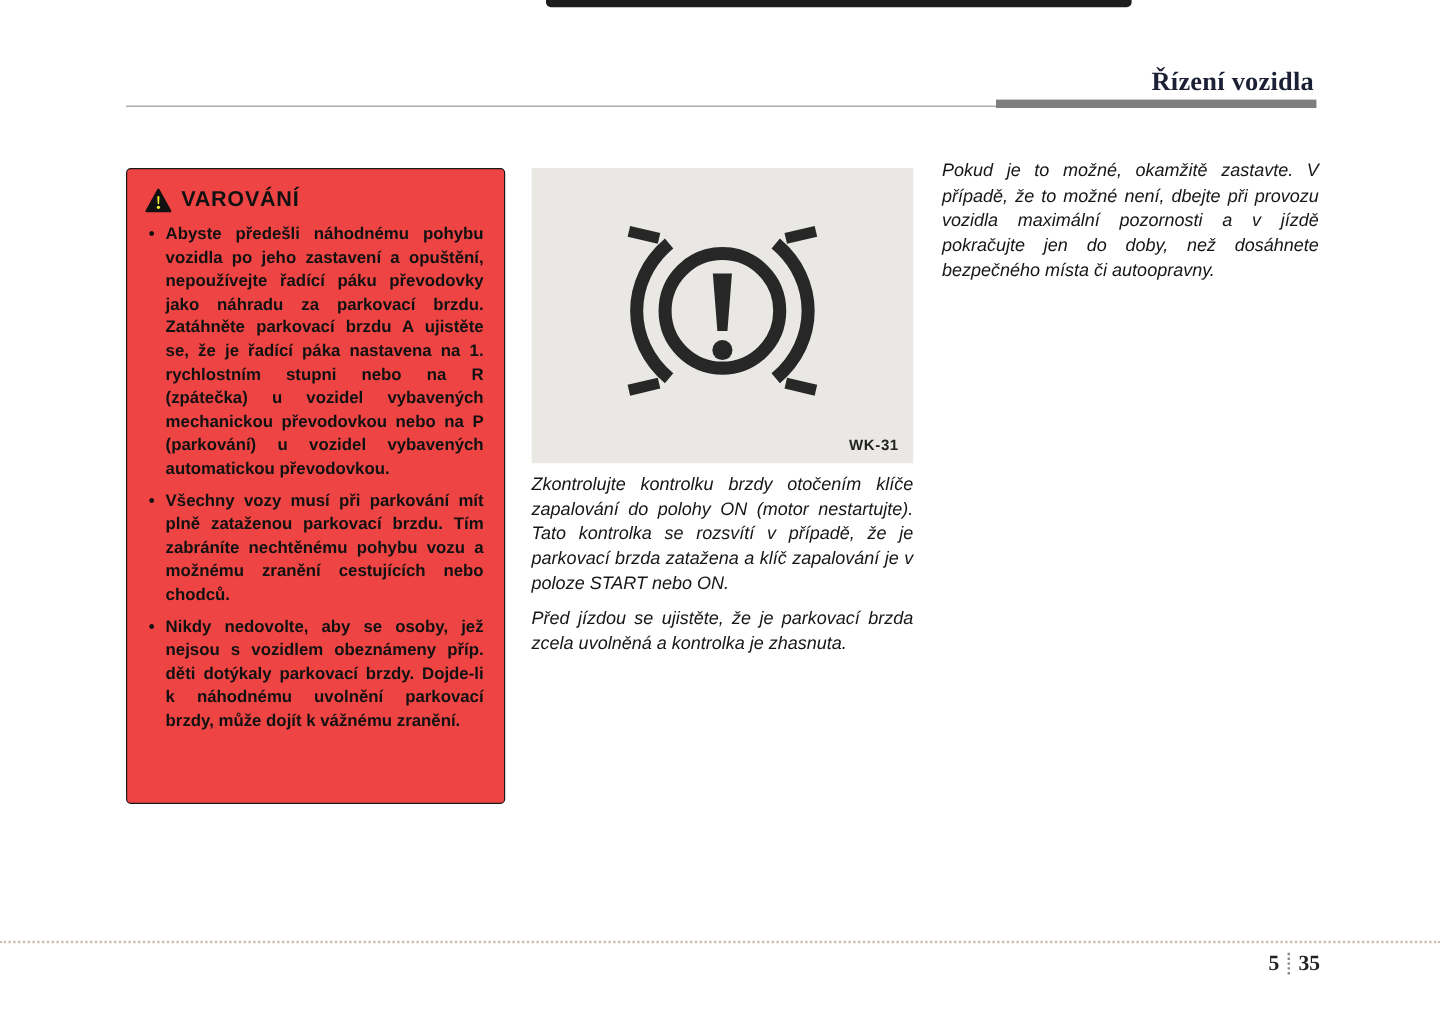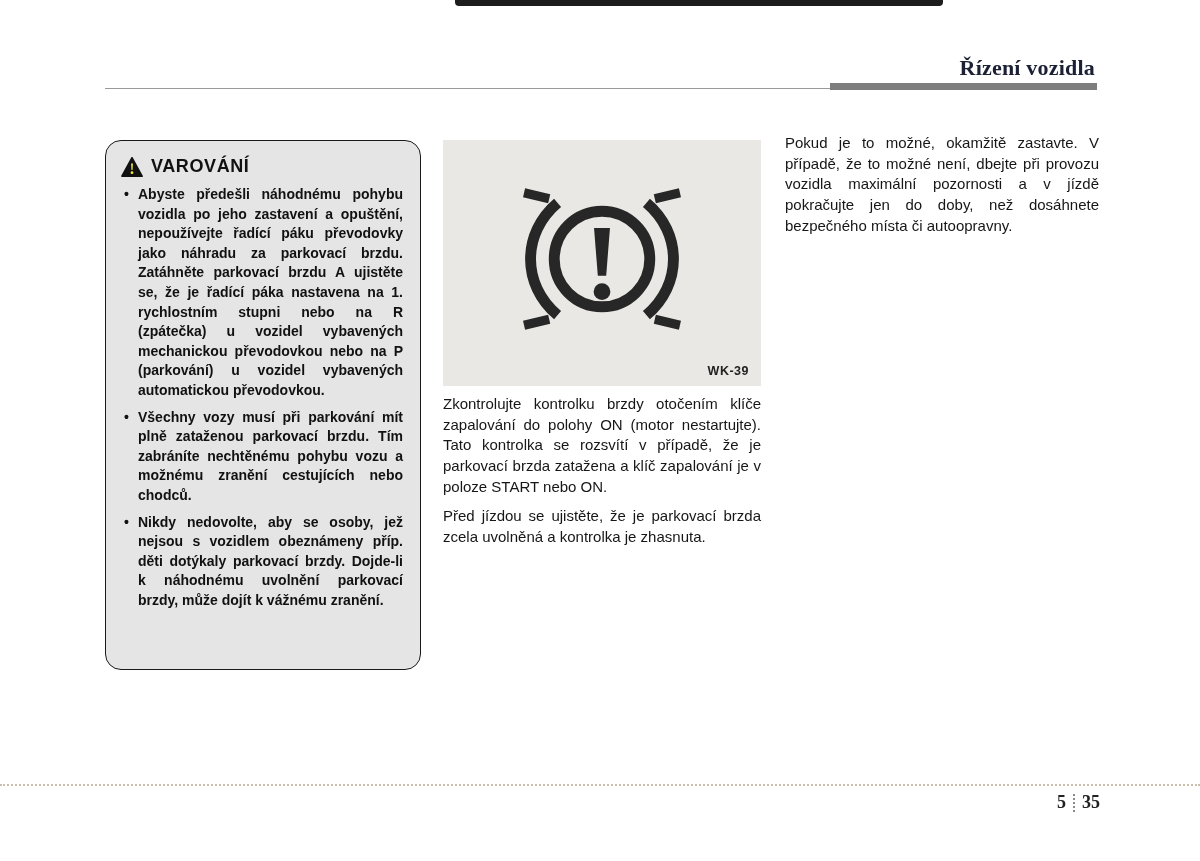--- a/index.html
+++ b/index.html
@@ -30,21 +30,21 @@
     background:#9a9a9a;
   }
   .header-graybar{
     position:absolute;left:830px;top:83px;width:267px;height:7px;
     background:#7e7e7e;
   }
 
   
   .warning-box{
     position:absolute;left:105px;top:140px;width:316px;min-height:530px;
-    background:#e5e5e5;border:1.5px solid #1a1a1a;border-radius:16px;
+    background:#ef4444;border:1.5px solid #1a1a1a;border-radius:4px;
     box-sizing:border-box;padding:13px 13px 0 13px;
   }
   .warning-title-row{display:flex;align-items:center;gap:8px;margin:2px 0 8px 2px;}
   .warning-title-row svg{display:block;}
   .warning-title{
     font-weight:bold;font-size:18px;letter-spacing:0.6px;color:#111;
   }
   .warning-list{margin:4px;padding:0;list-style:none;}
   .warning-list li{
     position:relative;padding-left:15px;margin-bottom:7px;
@@ -63,21 +63,21 @@
   }
   .figure-box svg{display:block;margin-top:-8px;}
   .figure-caption{
     position:absolute;right:12px;bottom:8px;
     font-size:12.5px;font-weight:bold;letter-spacing:0.5px;color:#222;
   }
 
   
   .col-text p{
     margin:0 0 9px 0;
-    font-size:15px;line-height:1.38;text-align:justify;color:#161616;
+    font-size:15px;line-height:1.38;text-align:justify;color:#161616;font-style:italic;
   }
   .middle-text{position:absolute;left:443px;top:394px;width:318px;}
   .right-text{position:absolute;left:785px;top:133px;width:314px;}
 
   
   .bottom-dotted{
     position:absolute;left:0;top:784px;width:1200px;height:0;
     border-top:2px dotted #c9bfae;
   }
   .page-number{
@@ -128,21 +128,21 @@
           <path d="M 203 38 C 246 74, 246 136, 203 172"></path>
           <path d="M 57 26 L 87 33" stroke-width="11"></path>
           <path d="M 57 184 L 87 177" stroke-width="11"></path>
           <path d="M 243 26 L 213 33" stroke-width="11"></path>
           <path d="M 243 184 L 213 177" stroke-width="11"></path>
         </g>
         <path d="M 140.5 68 L 159.5 68 L 155 125 L 145 125 Z" fill="#272727"></path>
         <circle cx="150" cy="144" r="10" fill="#272727"></circle>
       </svg>
     </span>
-    <div class="figure-caption">WK-39</div>
+    <div class="figure-caption">WK-31</div>
   </div>
 
   <div class="middle-text col-text">
     <p>Zkontrolujte kontrolku brzdy otočením klíče zapalování do polohy ON (motor nestartujte).  Tato kontrolka se rozsvítí v případě, že je parkovací brzda zatažena a klíč zapalování je v poloze START nebo ON.</p>
     <p>Před jízdou se ujistěte, že je parkovací brzda zcela uvolněná a kontrolka je zhasnuta.</p>
   </div>
 
   <div class="right-text col-text">
     <p>Pokud je to možné, okamžitě zastavte. V případě, že to možné není, dbejte při provozu vozidla maximální pozornosti a v jízdě pokračujte jen do doby, než dosáhnete bezpečného místa či autoopravny.</p>
   </div>

